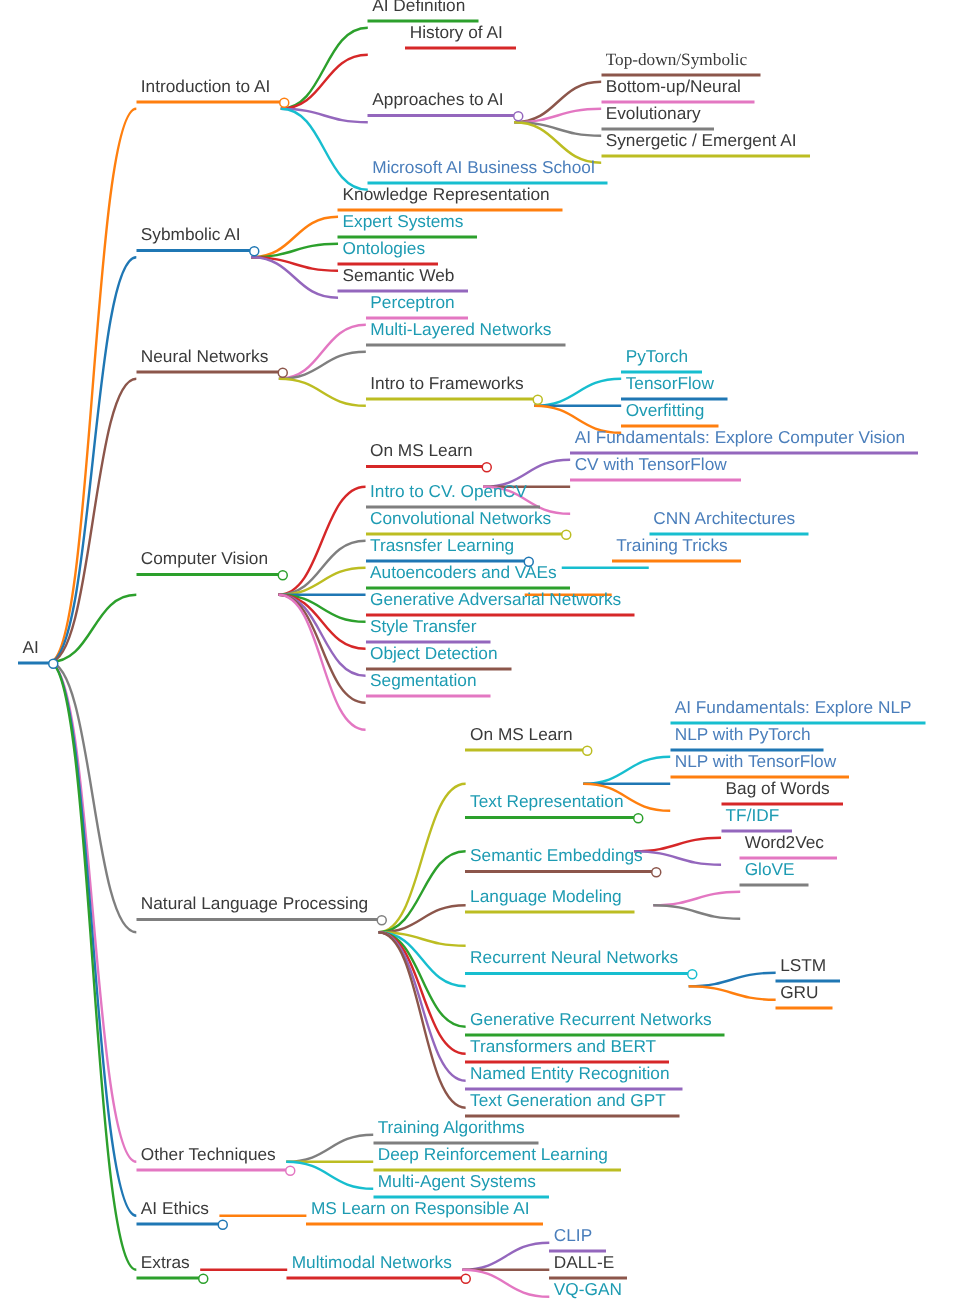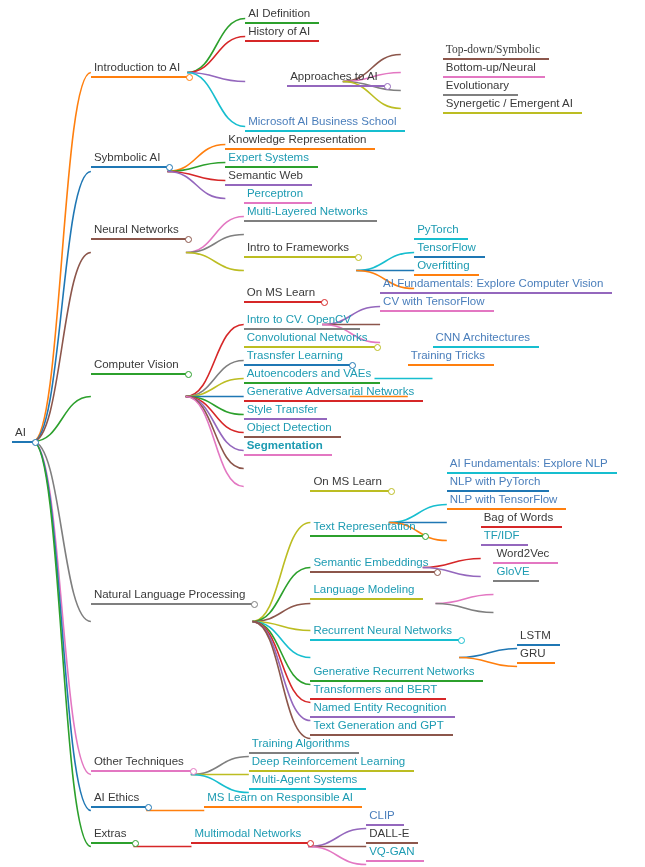--- a/index.html
+++ b/index.html
@@ -104,24 +104,24 @@
       <div class="node">
         <div class="label" style="border-bottom-color: rgb(31, 119, 180);"><span class="txt">AI</span><span class="dot" style="border-color: rgb(31, 119, 180);"></span></div>
         <div class="children">
           <div class="node">
             <div class="label" style="border-bottom-color: rgb(255, 127, 14); text-align: right;"><span class="txt">Introduction to AI</span><span class="dot" style="border-color: rgb(255, 127, 14);"></span></div>
             <div class="children">
               <div class="node">
                 <div class="label" style="border-bottom-color: rgb(44, 160, 44);"><span class="txt">AI Definition</span></div>
               </div>
               <div class="node">
-                <div class="label" style="border-bottom-color: rgb(214, 39, 40);"><span class="txt">History of AI</span></div>
-              </div>
-              <div class="node">
-                <div class="label" style="border-bottom-color: rgb(148, 103, 189); margin-left: 42px;"><span class="txt">Approaches to AI</span><span class="dot" style="border-color: rgb(148, 103, 189);"></span></div>
+                <div class="label" style="border-bottom-color: rgb(214, 39, 40); margin-left: 25px;"><span class="txt">History of AI</span></div>
+              </div>
+              <div class="node">
+                <div class="label" style="border-bottom-color: rgb(148, 103, 189);"><span class="txt">Approaches to AI</span><span class="dot" style="border-color: rgb(148, 103, 189);"></span></div>
                 <div class="children">
                   <div class="node">
                     <div class="label" style="border-bottom-color: rgb(140, 86, 75); font-family: Liberation Serif, serif;"><span class="txt">Top-down/Symbolic</span></div>
                   </div>
                   <div class="node">
                     <div class="label" style="border-bottom-color: rgb(227, 119, 194);"><span class="txt">Bottom-up/Neural</span></div>
                   </div>
                   <div class="node">
                     <div class="label" style="border-bottom-color: rgb(127, 127, 127);"><span class="txt">Evolutionary</span></div>
                   </div>
@@ -138,20 +138,23 @@
           <div class="node">
             <div class="label" style="border-bottom-color: rgb(31, 119, 180); text-align: center;"><span class="txt">Sybmbolic AI</span><span class="dot" style="border-color: rgb(31, 119, 180);"></span></div>
             <div class="children">
               <div class="node">
                 <div class="label" style="border-bottom-color: rgb(255, 127, 14);"><span class="txt">Knowledge Representation</span></div>
               </div>
               <div class="node">
                 <div class="label" style="border-bottom-color: rgb(44, 160, 44);"><span class="txt link-teal">Expert Systems</span></div>
               </div>
               <div class="node">
+                <div class="label" style="border-bottom-color: rgb(214, 39, 40);"><span class="txt link-teal">Ontologies</span></div>
+              </div>
+              <div class="node">
                 <div class="label" style="border-bottom-color: rgb(148, 103, 189);"><span class="txt">Semantic Web</span></div>
               </div>
             </div>
           </div>
           <div class="node">
             <div class="label" style="border-bottom-color: rgb(140, 86, 75);"><span class="txt">Neural Networks</span><span class="dot" style="border-color: rgb(140, 86, 75);"></span></div>
             <div class="children">
               <div class="node">
                 <div class="label" style="border-bottom-color: rgb(227, 119, 194);"><span class="txt link-teal">Perceptron</span></div>
               </div>
@@ -213,21 +216,21 @@
               <div class="node">
                 <div class="label" style="border-bottom-color: rgb(214, 39, 40);"><span class="txt link-teal">Generative Adversarial Networks</span></div>
               </div>
               <div class="node">
                 <div class="label" style="border-bottom-color: rgb(148, 103, 189);"><span class="txt link-teal">Style Transfer</span></div>
               </div>
               <div class="node">
                 <div class="label" style="border-bottom-color: rgb(140, 86, 75);"><span class="txt link-teal">Object Detection</span></div>
               </div>
               <div class="node">
-                <div class="label" style="border-bottom-color: rgb(227, 119, 194); font-weight: bold;"><span class="txt link-teal">Segmentation</span></div>
+                <div class="label" style="border-bottom-color: rgb(227, 119, 194);"><span class="txt link-teal">Segmentation</span></div>
               </div>
             </div>
           </div>
           <div class="node">
             <div class="label" style="border-bottom-color: rgb(127, 127, 127);"><span class="txt">Natural Language Processing</span><span class="dot" style="border-color: rgb(127, 127, 127);"></span></div>
             <div class="children">
               <div class="node">
                 <div class="label" style="border-bottom-color: rgb(188, 189, 34);"><span class="txt">On MS Learn</span><span class="dot" style="border-color: rgb(188, 189, 34);"></span></div>
                 <div class="children">
                   <div class="node">

